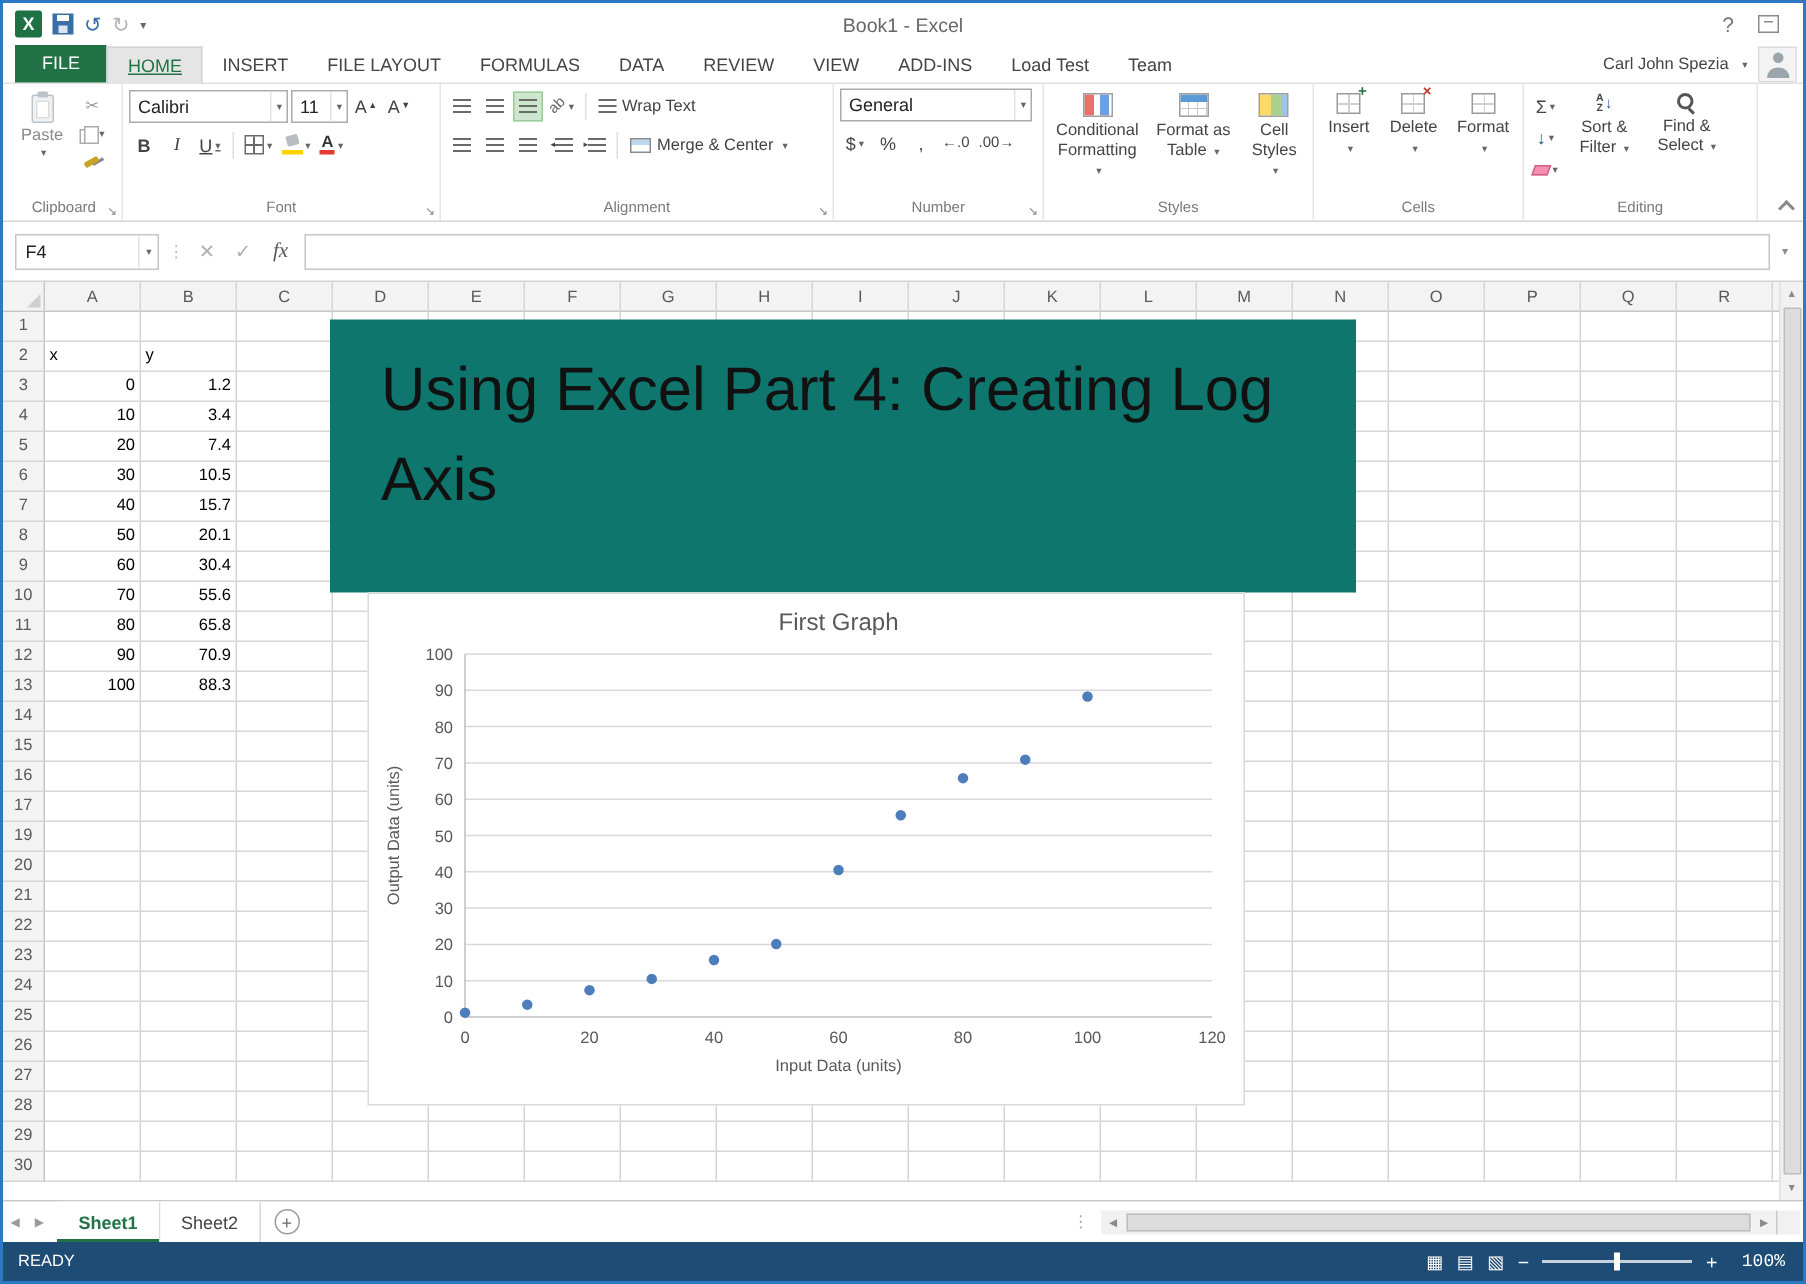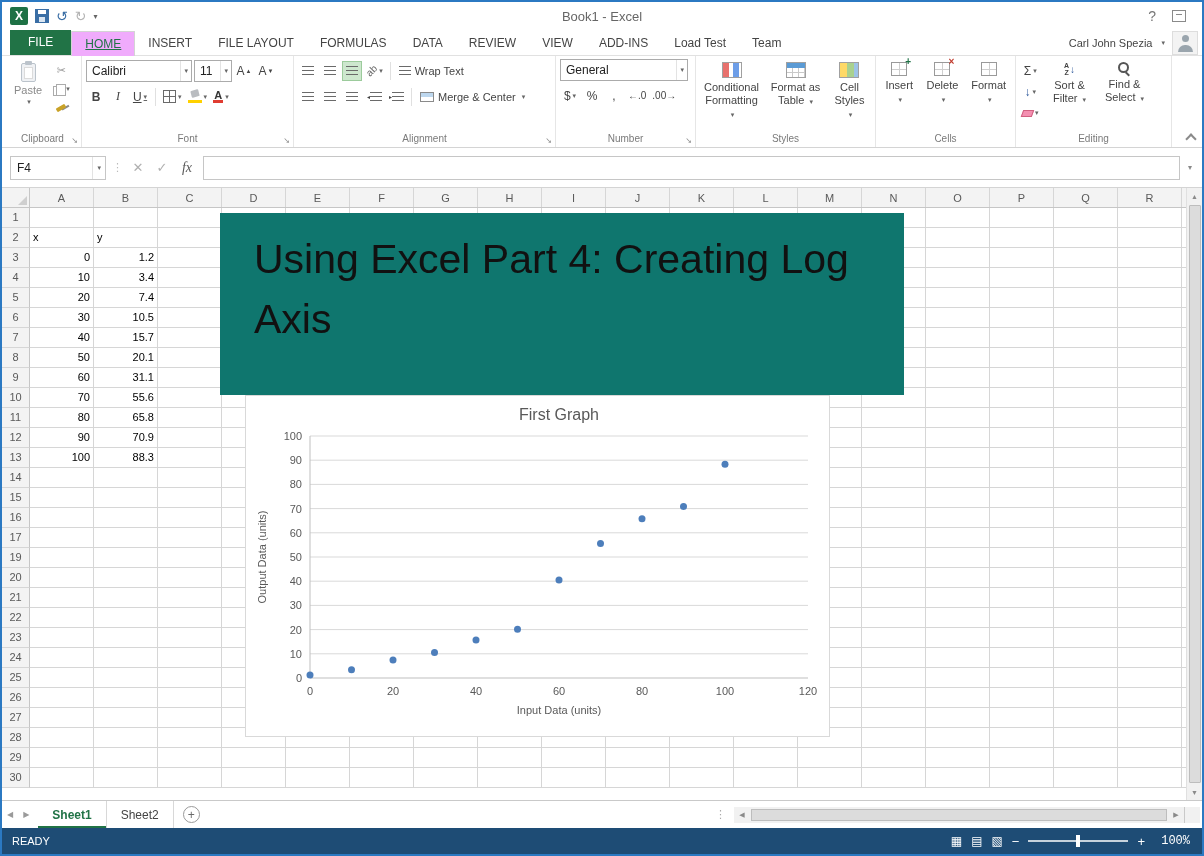--- a/index.html
+++ b/index.html
@@ -20,21 +20,21 @@
 .tb-right{margin-left:auto;display:flex;align-items:center;gap:16px;padding-right:16px;z-index:1;}
 .help-glyph{color:#777;font-size:14px;}
 .win-box{width:14px;height:12px;border:1px solid #8A8A8A;position:relative;}
 .win-box:after{content:"";position:absolute;left:3px;top:3px;width:6px;height:4px;border-top:1px solid #8A8A8A;}
 
 
 .tabrow{height:26px;flex:none;display:flex;align-items:flex-end;background:#fff;padding-left:8px;border-bottom:1px solid #E1E1E1;}
 #ribbon-tabs{display:flex;align-items:flex-end;height:100%;}
 .rtab{padding:0 13px;font-size:12px;color:#444;height:25px;display:flex;align-items:center;white-space:nowrap;}
 .rtab.file{background:#217346;color:#fff;padding:0 18px;height:26px;}
-.rtab.active{background:#f0abfc;color:#217346;border:1px solid #D4D4D4;border-bottom:none;margin-bottom:-1px;z-index:2;text-decoration:underline;}
+.rtab.active{background:#e5e5e5;color:#217346;border:1px solid #D4D4D4;border-bottom:none;margin-bottom:-1px;z-index:2;text-decoration:underline;}
 .tabrow-right{margin-left:auto;display:flex;align-items:center;gap:7px;padding-right:4px;font-size:11px;color:#444;height:100%;}
 .avatar{position:relative;width:26px;height:24px;background:#F3F3F3;border:1px solid #DDD;overflow:hidden;flex:none;}
 .avatar:before{content:"";position:absolute;top:3px;left:9px;width:7px;height:7px;border-radius:50%;background:#9AA5AD;}
 .avatar:after{content:"";position:absolute;bottom:2px;left:5px;width:15px;height:7px;border-radius:7px 7px 0 0;background:#9AA5AD;}
 
 
 .ribbon{height:92px;flex:none;display:flex;background:#fff;border-bottom:1px solid #D4D4D4;padding:0 2px;position:relative;overflow:hidden;}
 .rgroup{position:relative;display:flex;flex-direction:column;border-right:1px solid #E6E6E6;padding:3px 4px 0;flex:none;}
 .rg-content{flex:1;display:flex;align-items:flex-start;gap:3px;}
 .rg-content.col{flex-direction:column;align-items:stretch;gap:3px;}
@@ -626,21 +626,21 @@
           <div class="cell"></div>
           <div class="cell"></div>
           <div class="cell"></div>
           <div class="cell"></div>
           <div class="cell"></div>
           <div class="cell"></div>
         </div>
         <div class="grid-row">
           <div class="row-h">9</div>
           <div class="cell num">60</div>
-          <div class="cell num">31.1</div>
+          <div class="cell num">30.4</div>
           <div class="cell"></div>
           <div class="cell"></div>
           <div class="cell"></div>
           <div class="cell"></div>
           <div class="cell"></div>
           <div class="cell"></div>
           <div class="cell"></div>
           <div class="cell"></div>
           <div class="cell"></div>
           <div class="cell"></div>

